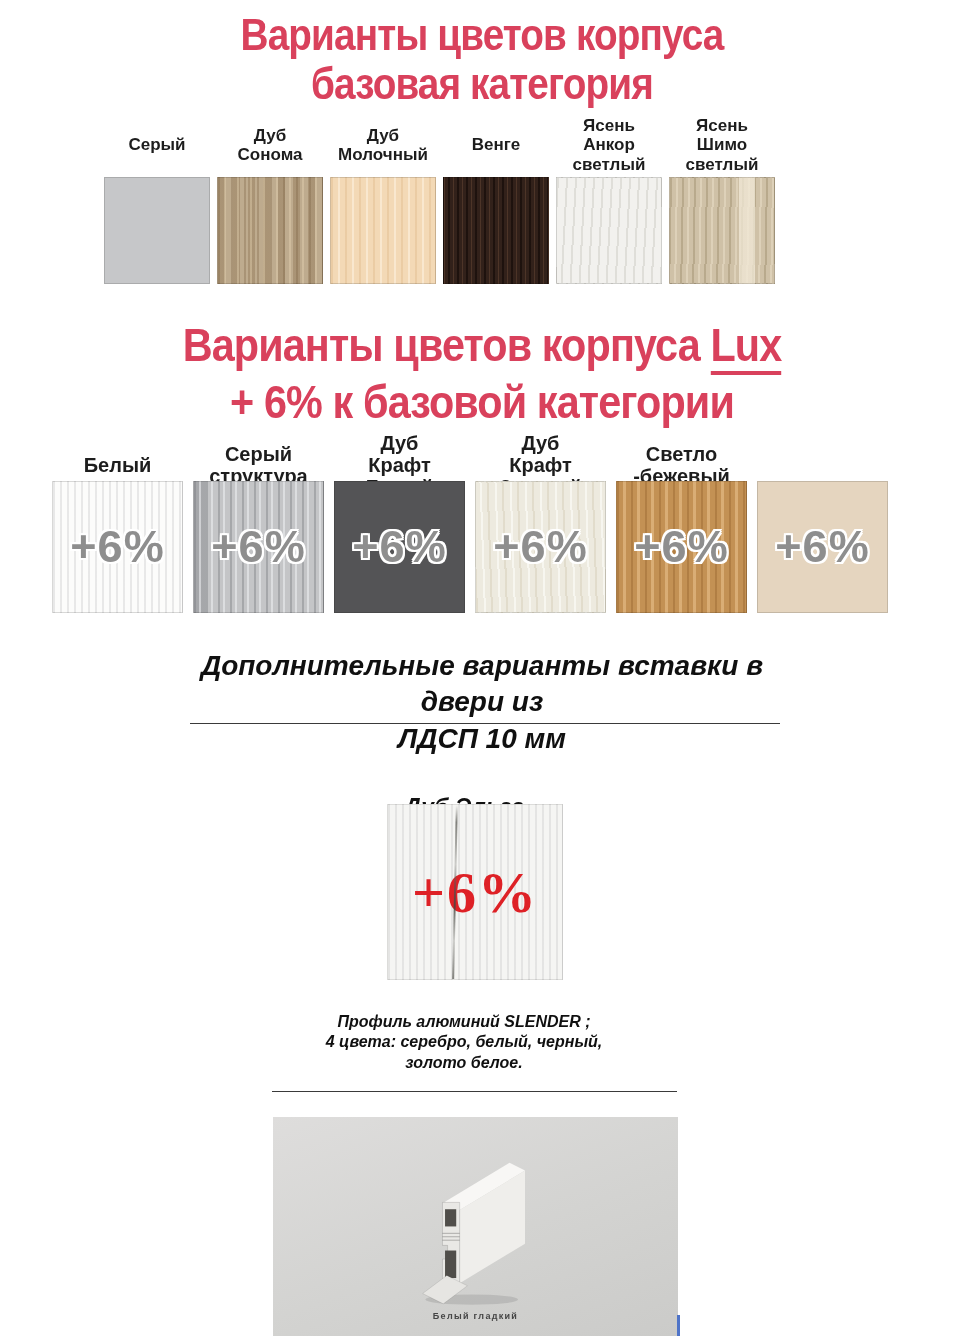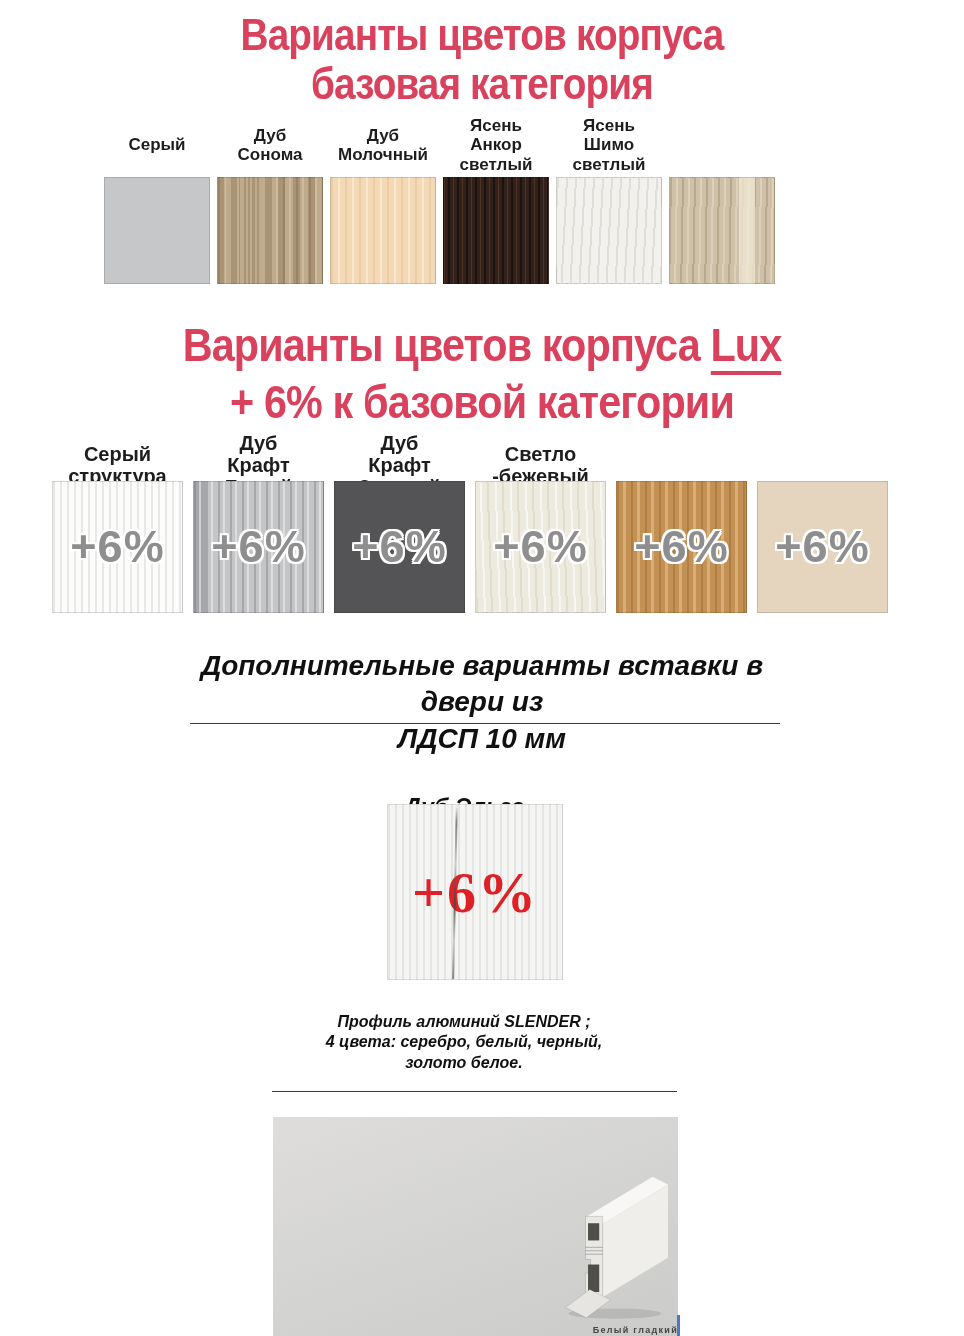--- a/index.html
+++ b/index.html
@@ -79,22 +79,22 @@
     background:linear-gradient(to bottom, rgba(90,90,85,0), rgba(90,90,85,.75) 10%,
       rgba(125,125,120,.35) 34%, rgba(70,70,65,.85) 58%, rgba(115,115,110,.3) 78%, rgba(80,80,75,.7));}
   .plus6-red{font-family:"Liberation Serif", serif;font-weight:700;font-size:58px;
     color:var(--surchargeRed,#de2126);letter-spacing:2px;}
   #profile-head{top:1012px;left:262px;width:404px;font-size:16px;line-height:1.28;}
   #rule2{top:1091px;left:272px;width:405px;}
 
   
   #panel{left:273px;top:1117px;width:405px;height:219px;
     background:linear-gradient(160deg,#dedddc 0%,#d3d3d1 55%,#cbcbc9 100%);display:flex;}
-  .pcol{flex:1;display:flex;flex-direction:column;align-items:flex-end;justify-content:flex-end;
-    padding-bottom:1px;position:relative;}
+  .pcol{flex:1;display:flex;flex-direction:column;align-items:center;justify-content:flex-end;
+    padding-bottom:15px;position:relative;}
   .pcol svg{width:118px;height:172px;display:block;margin-bottom:2px;}
   .pcol .plabel{font-size:9px;font-weight:700;letter-spacing:1.3px;color:#454545;white-space:nowrap;}
   .p-top{fill:var(--ptop,#eee);}
   .p-body{fill:var(--pbody,#ddd);}
   .p-sect{fill:var(--psect,#e8e8e8);stroke:rgba(0,0,0,.25);stroke-width:.6;}
   .p-hole{fill:var(--phole,#555);}
   .p-base{fill:var(--pbase,#e0e0e0);stroke:rgba(0,0,0,.18);stroke-width:.6;}
   .p-fins line{stroke:rgba(0,0,0,.30);stroke-width:1;}
   #blue-mark{left:677px;top:1315px;width:3px;height:21px;background:var(--blueMark,#4f74c8);}
 </style>
@@ -105,20 +105,21 @@
   <span class="tline">Варианты цветов корпуса</span>
   <span class="tline">базовая категория</span>
 </div>
 
 <div id="row1-labels" class="abs label-row">
   <div class="col-label pre">Серый</div>
   <div class="col-label pre">Дуб
 Сонома</div>
   <div class="col-label pre">Дуб
 Молочный</div>
+  <div class="col-label pre">Венге</div>
   <div class="col-label pre">Ясень
 Анкор
 светлый</div>
   <div class="col-label pre">Ясень
 Шимо
 светлый</div>
 </div>
 
 <div id="row1-swatches" class="abs swatch-row">
   <div class="sw" style="--c: #c6c7c9;"></div>
@@ -128,20 +129,21 @@
   <div class="sw tx-ancor" style="--c: #f2f1ee;"></div>
   <div class="sw tx-shimo" style="--c: #cfc1a7;"></div>
 </div>
 
 <div id="title2" class="abs big-title">
   <span class="tline"><span>Варианты цветов корпуса </span><span class="lux-underline">Lux</span></span>
   <span class="tline">+ 6% к базовой категории</span>
 </div>
 
 <div id="row2-labels" class="abs label-row">
+  <div class="col-label pre">Белый</div>
   <div class="col-label pre">Серый
 структура</div>
   <div class="col-label pre">Дуб
 Крафт
 Белый</div>
   <div class="col-label pre">Дуб
 Крафт
 Золотой</div>
   <div class="col-label pre">Светло
 -бежевый</div>

